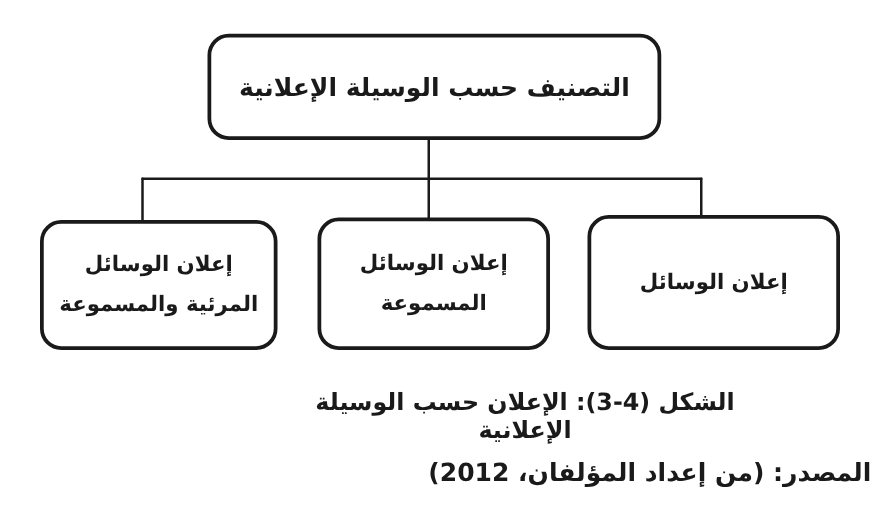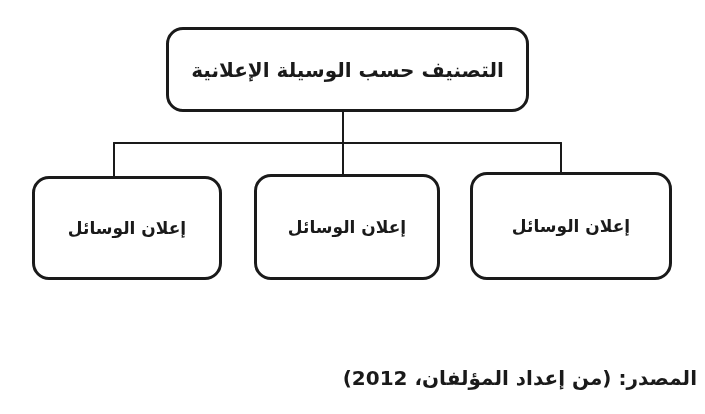--- a/index.html
+++ b/index.html
@@ -73,26 +73,29 @@
   </div>
 
   <div class="conn conn-stem"></div>
   <div class="conn conn-hbar"></div>
   <div class="conn conn-drop-left"></div>
   <div class="conn conn-drop-center"></div>
   <div class="conn conn-drop-right"></div>
 
   <div class="node node-child node-left" dir="rtl">
     <span>إعلان الوسائل</span>
+    <span>المرئية والمسموعة</span>
   </div>
 
   <div class="node node-child node-middle" dir="rtl">
     <span>إعلان الوسائل</span>
+    <span>المسموعة</span>
   </div>
 
   <div class="node node-child node-right" dir="rtl">
     <span>إعلان الوسائل</span>
   </div>
 
+  <div class="figure-caption">الشكل (4-3): الإعلان حسب الوسيلة الإعلانية</div>
 
   <div class="source-note">المصدر: (من إعداد المؤلفان، 2012)</div>
 
 </div>
 
 </body></html>

